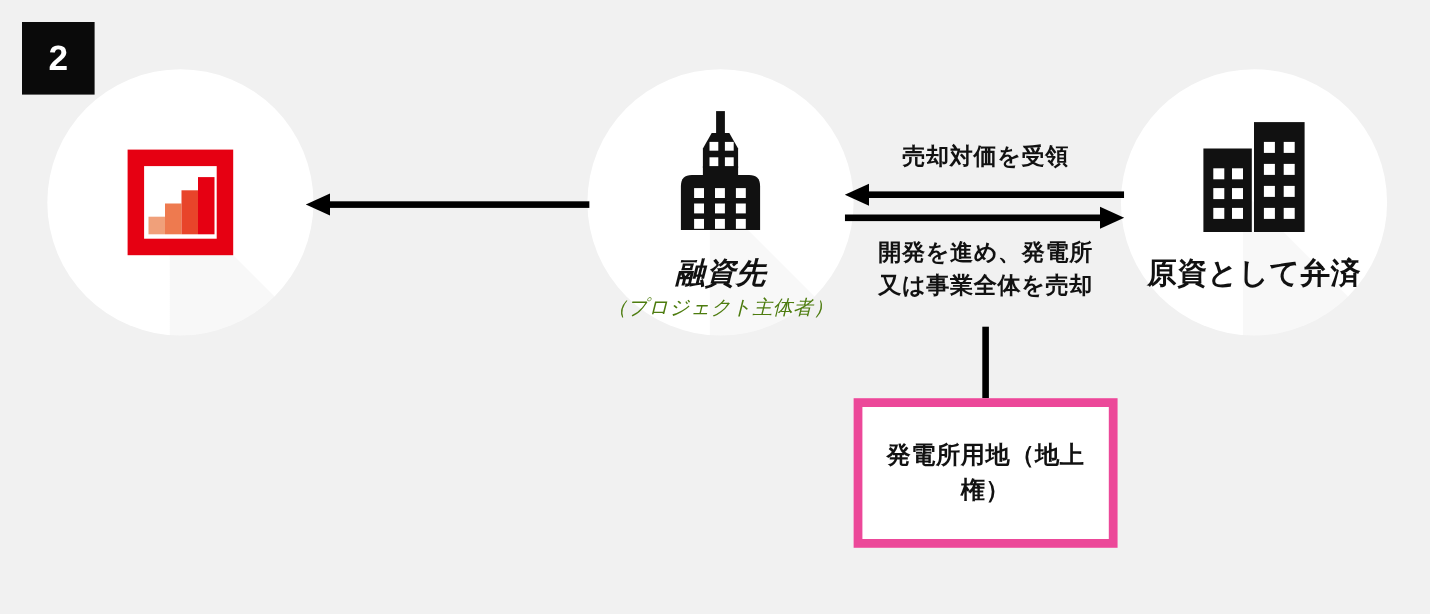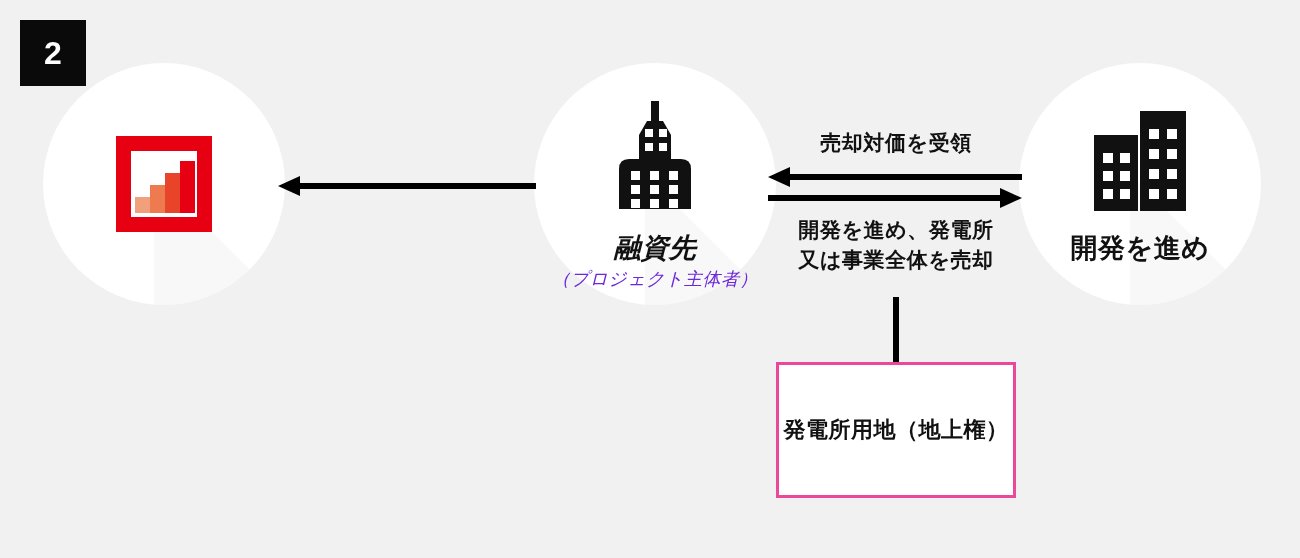--- a/index.html
+++ b/index.html
@@ -84,21 +84,21 @@
     display: block;
     font-size: 27px;
     font-weight: bold;
     letter-spacing: 0.5px;
     color: #111111;
   }
   .node-caption .sub {
     display: block;
     font-size: 18px;
     font-weight: normal;
-    color: #6d28d9;
+    color: #4d7c0f;
     margin-top: 4px;
     letter-spacing: 0.5px;
   }
 
   
   #node-borrower-circle { left: 43px;  top: 63px; }
   #node-project-circle  { left: 534px; top: 63px; font-style: italic; }
   #node-partner-circle  { left: 1019px; top: 63px; }
 
   
@@ -152,21 +152,21 @@
   .arrow svg { display: block; }
 
   
   .connector {
     position: absolute;
     background: #000000;
   }
   .outcome-box {
     position: absolute;
     background: #ffffff;
-    border: 3px solid #ec4899;
+    border: 8px solid #ec4899;
     box-sizing: border-box;
     display: flex;
     flex-direction: column;
     align-items: center;
     justify-content: center;
     text-align: center;
     font-size: 22px;
     font-weight: bold;
     line-height: 1.45;
     letter-spacing: 0.5px;
@@ -262,21 +262,21 @@
             <rect x="79" y="38" width="10" height="10"></rect>
             <rect x="61" y="58" width="10" height="10"></rect>
             <rect x="79" y="58" width="10" height="10"></rect>
             <rect x="61" y="78" width="10" height="10"></rect>
             <rect x="79" y="78" width="10" height="10"></rect>
           </g>
         </svg>
       </div>
     </div>
     <div class="node-caption" style="top:170px;">
-      <span class="main">開発を進め</span>
+      <span class="main">原資として弁済</span>
     </div>
   </div>
 
   <div class="arrow" style="left:278px; top:174px; width:258px;">
     <svg width="258" height="24" viewBox="0 0 258 24">
       <polygon points="0,12 22,2 22,22" fill="#000000"></polygon>
       <rect x="19" y="9" width="239" height="6" fill="#000000"></rect>
     </svg>
   </div>
 

